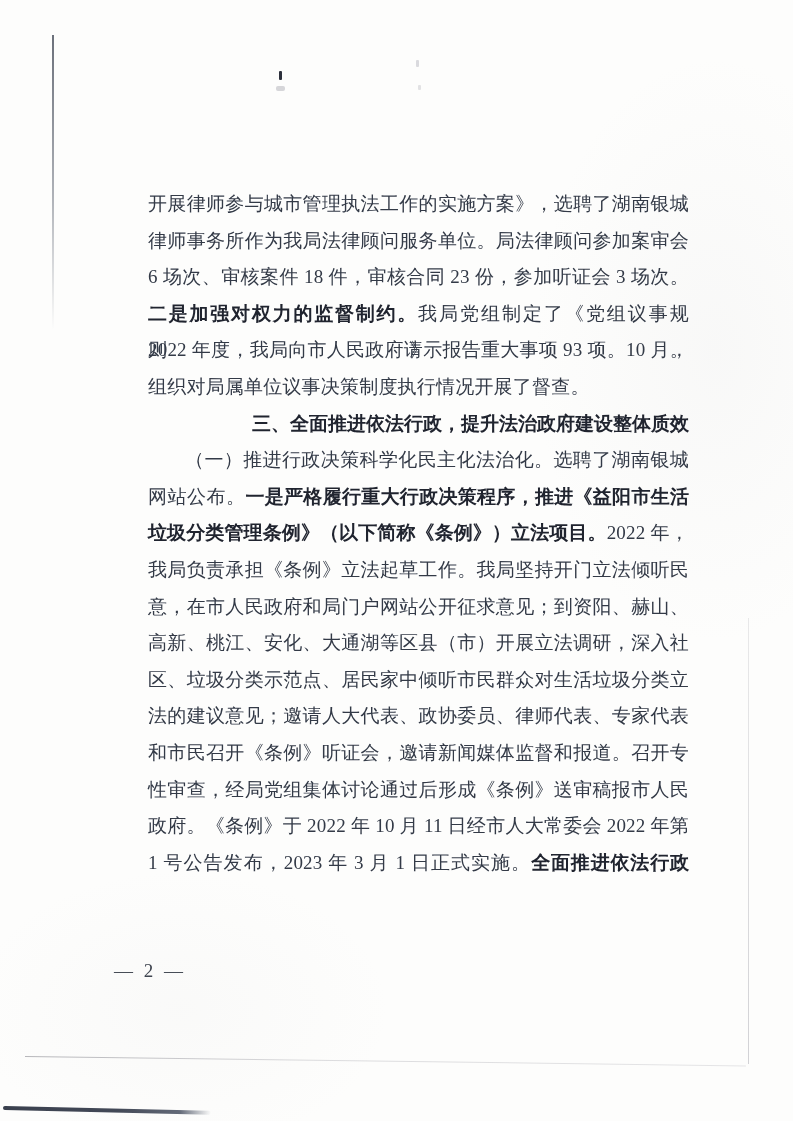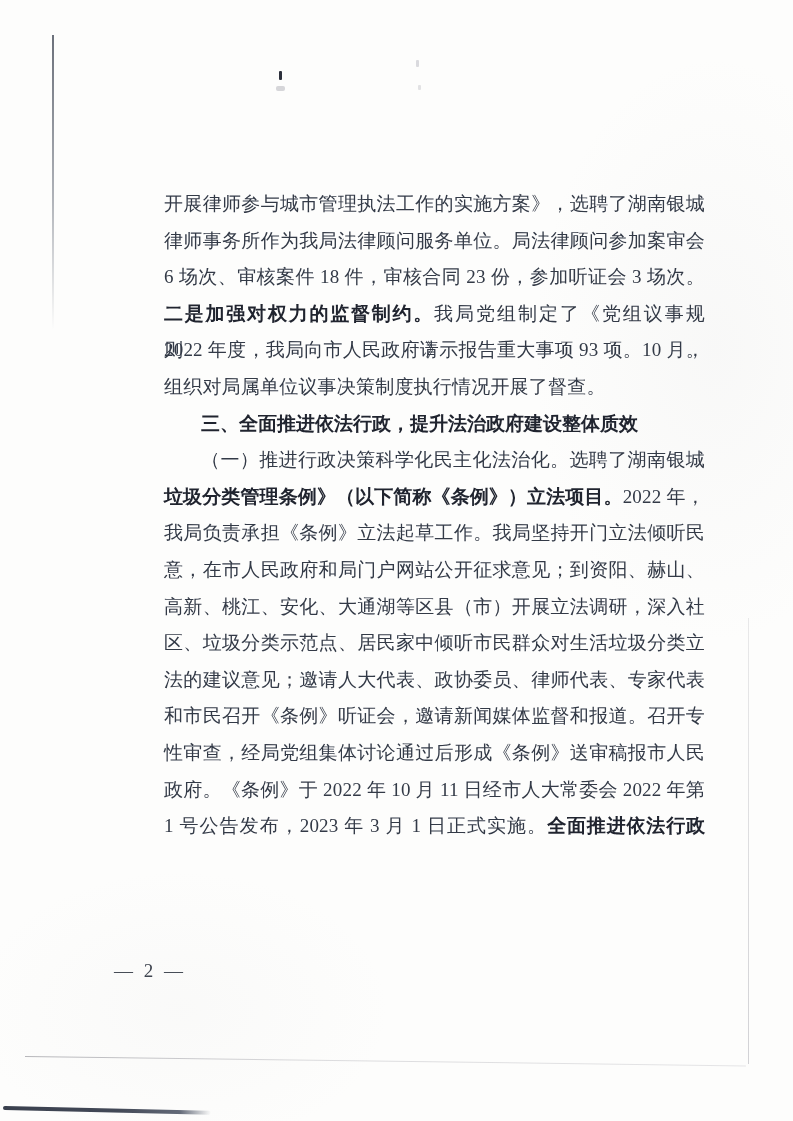--- a/index.html
+++ b/index.html
@@ -48,32 +48,32 @@
   .speck-3 {
     position: absolute; left: 416px; top: 60px; width: 3px; height: 7px;
     background: rgba(145,145,158,0.32); border-radius: 1px;
   }
   .speck-4 {
     position: absolute; left: 418px; top: 85px; width: 3px; height: 5px;
     background: rgba(150,150,160,0.26); border-radius: 1px;
   }
   
   .doc-body {
-    position: absolute; left: 164px; top: 186px; width: 541px;
+    position: absolute; left: 148px; top: 186px; width: 541px;
   }
   .line {
     height: 36.6px;
     line-height: 36.6px;
     font-size: 19px;
     letter-spacing: 0.2px;
     color: #333a47;
     white-space: normal;
   }
   .line.j { text-align: justify; text-align-last: justify; }
-  .line.ind { padding-left: 37px; }
+  .line.ind { padding-left: 37px; text-align: right; }
   .b {
     font-weight: 700;
     color: #20242f;
     font-family: Liberation Serif, serif;
     letter-spacing: 0;
   }
   .page-number {
     position: absolute; left: 114px; top: 960px;
     font-size: 19px; letter-spacing: 3px;
     color: #3f4550;
@@ -95,20 +95,21 @@
 
   <div class="doc-body">
       <div class="line j"><span>开展律师参与城市管理执法工作的实施方案》，选聘了湖南银城</span></div>
       <div class="line j"><span>律师事务所作为我局法律顾问服务单位。局法律顾问参加案审会</span></div>
       <div class="line j"><span>6 场次、审核案件 18 件，审核合同 23 份，参加听证会 3 场次。</span></div>
       <div class="line j"><span class="b">二是加强对权力的监督制约。</span><span>我局党组制定了《党组议事规则》。</span></div>
       <div class="line j"><span>2022 年度，我局向市人民政府请示报告重大事项 93 项。10 月，</span></div>
       <div class="line"><span>组织对局属单位议事决策制度执行情况开展了督查。</span></div>
       <div class="line ind"><span class="b">三、全面推进依法行政，提升法治政府建设整体质效</span></div>
       <div class="line j ind"><span>（一）推进行政决策科学化民主化法治化。选聘了湖南银城</span></div>
+      <div class="line j"><span>网站公布。</span><span class="b">一是严格履行重大行政决策程序，推进《益阳市生活</span></div>
       <div class="line j"><span class="b">垃圾分类管理条例》（以下简称《条例》）立法项目。</span><span>2022 年，</span></div>
       <div class="line j"><span>我局负责承担《条例》立法起草工作。我局坚持开门立法倾听民</span></div>
       <div class="line j"><span>意，在市人民政府和局门户网站公开征求意见；到资阳、赫山、</span></div>
       <div class="line j"><span>高新、桃江、安化、大通湖等区县（市）开展立法调研，深入社</span></div>
       <div class="line j"><span>区、垃圾分类示范点、居民家中倾听市民群众对生活垃圾分类立</span></div>
       <div class="line j"><span>法的建议意见；邀请人大代表、政协委员、律师代表、专家代表</span></div>
       <div class="line j"><span>和市民召开《条例》听证会，邀请新闻媒体监督和报道。召开专</span></div>
       <div class="line j"><span>性审查，经局党组集体讨论通过后形成《条例》送审稿报市人民</span></div>
       <div class="line j"><span>政府。《条例》于 2022 年 10 月 11 日经市人大常委会 2022 年第</span></div>
       <div class="line j"><span>1 号公告发布，2023 年 3 月 1 日正式实施。</span><span class="b">全面推进依法行政</span></div>

